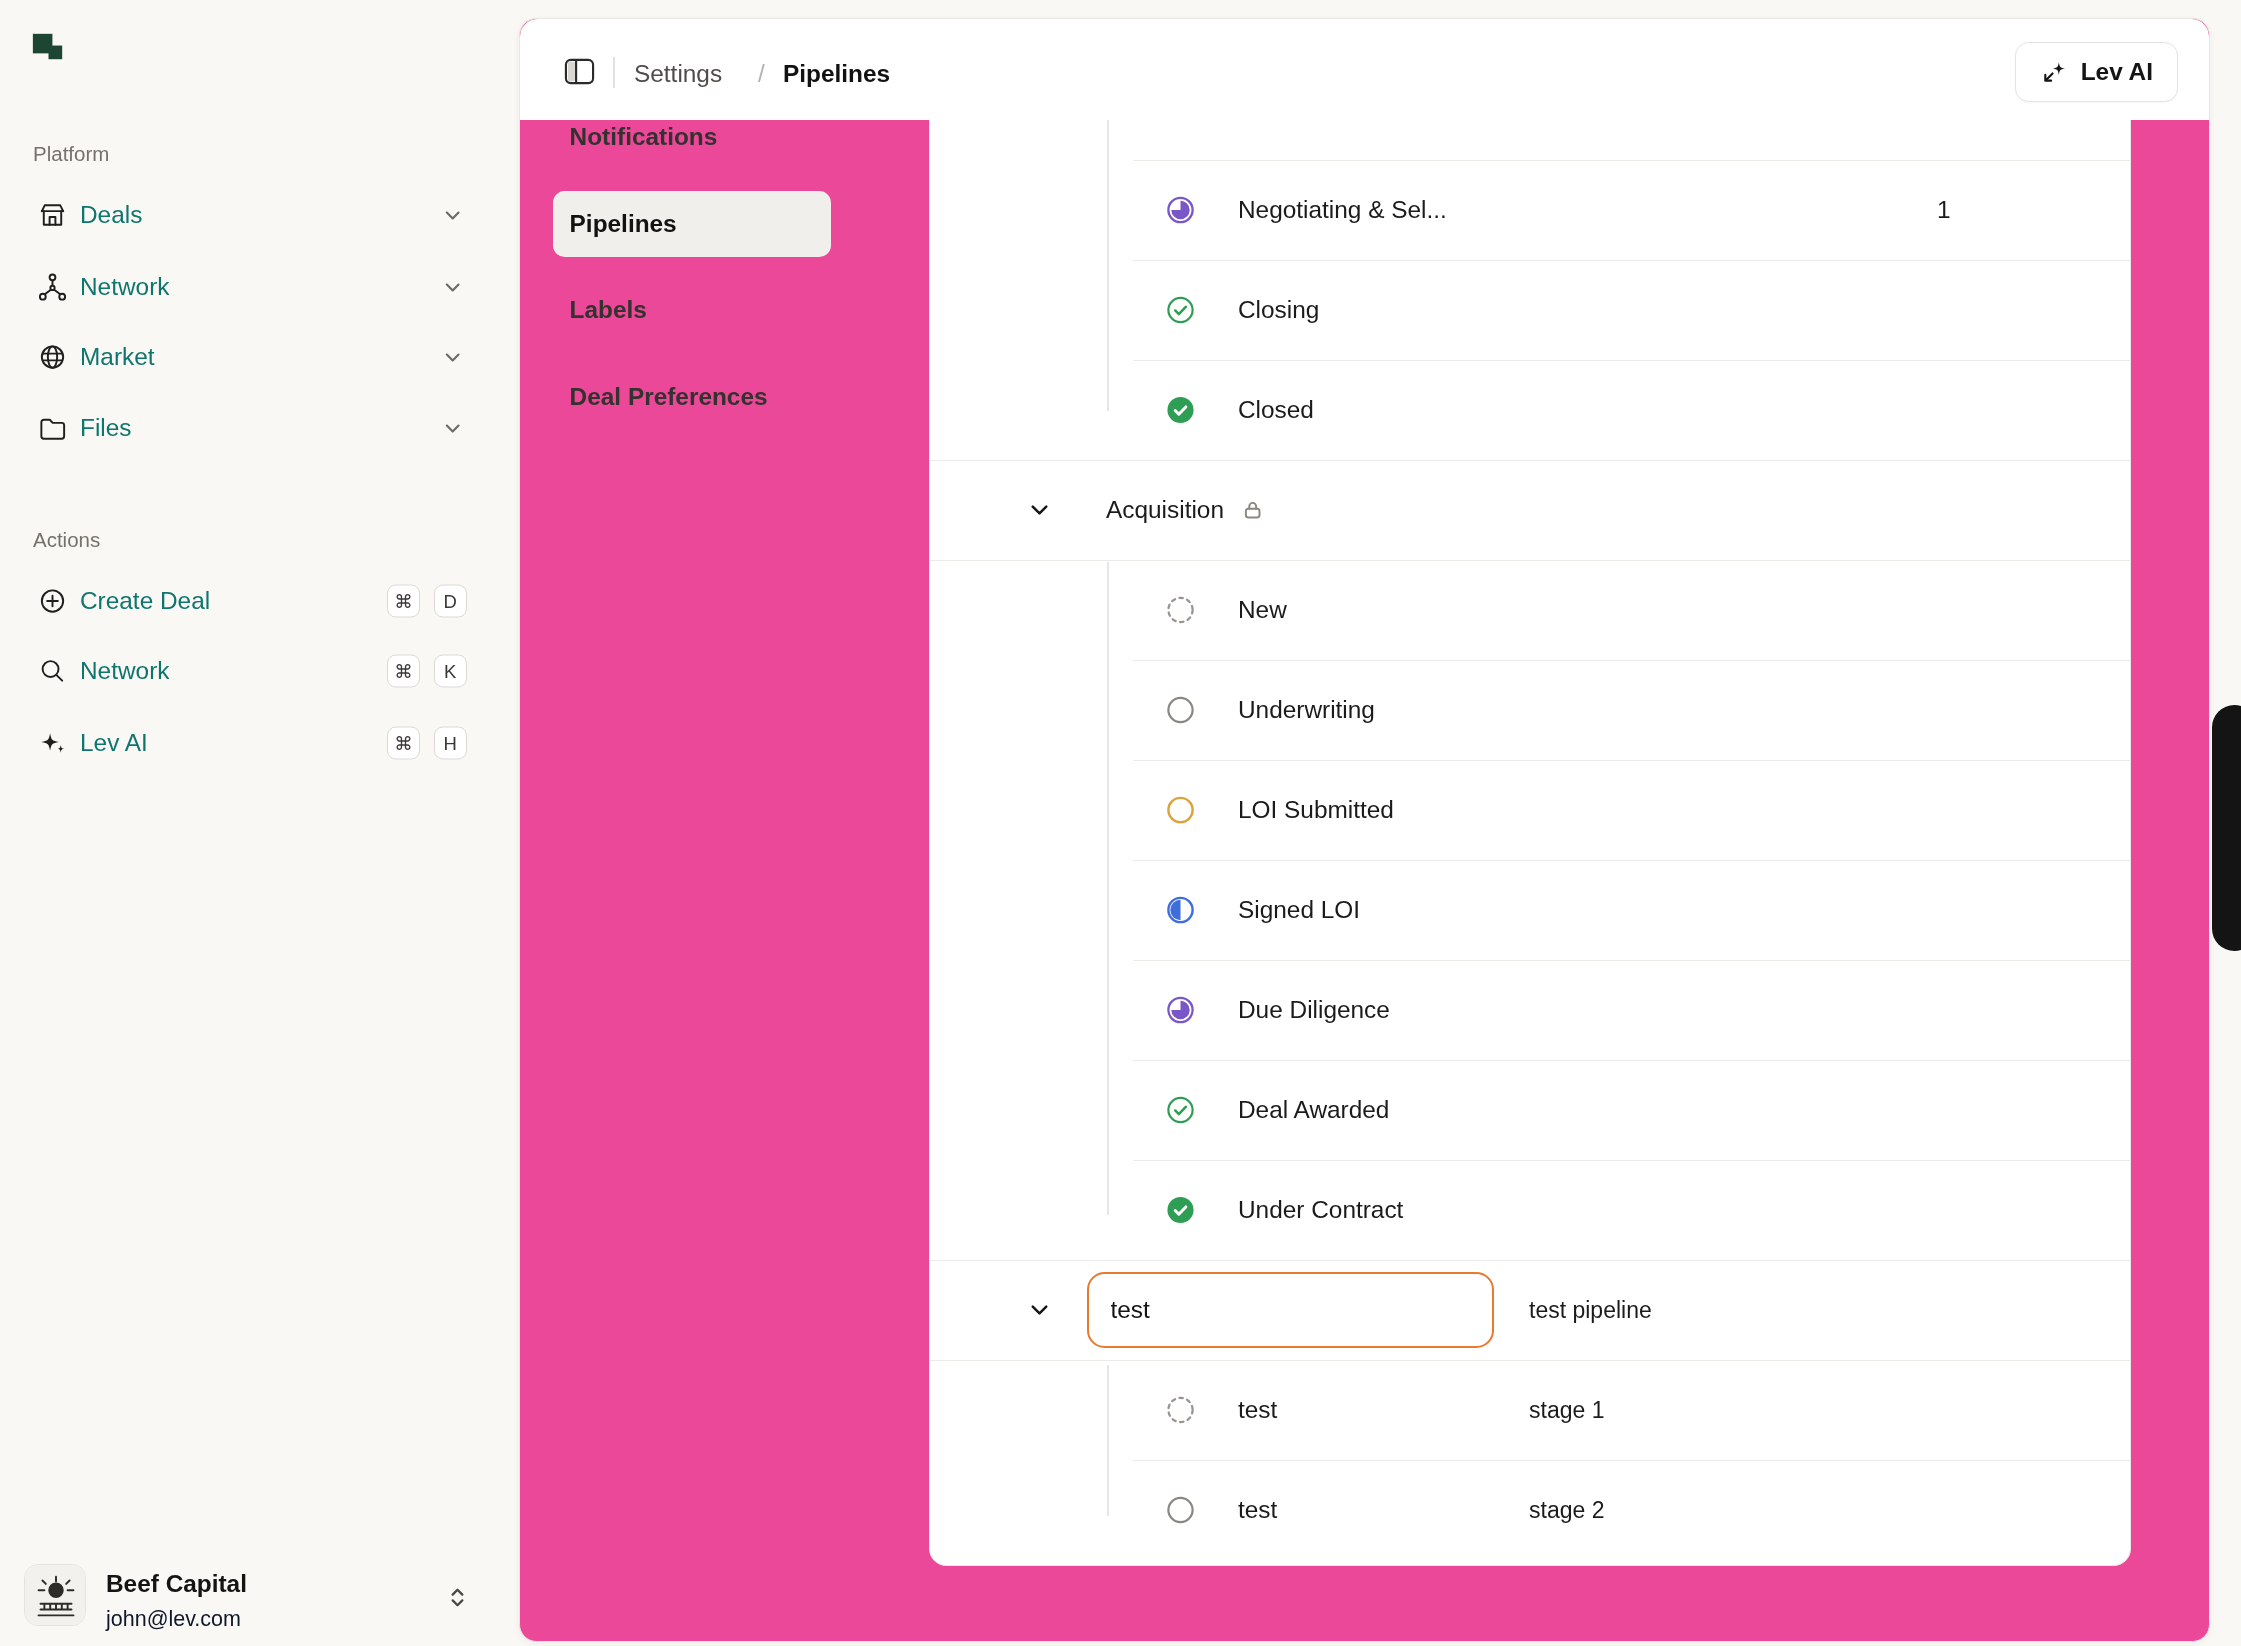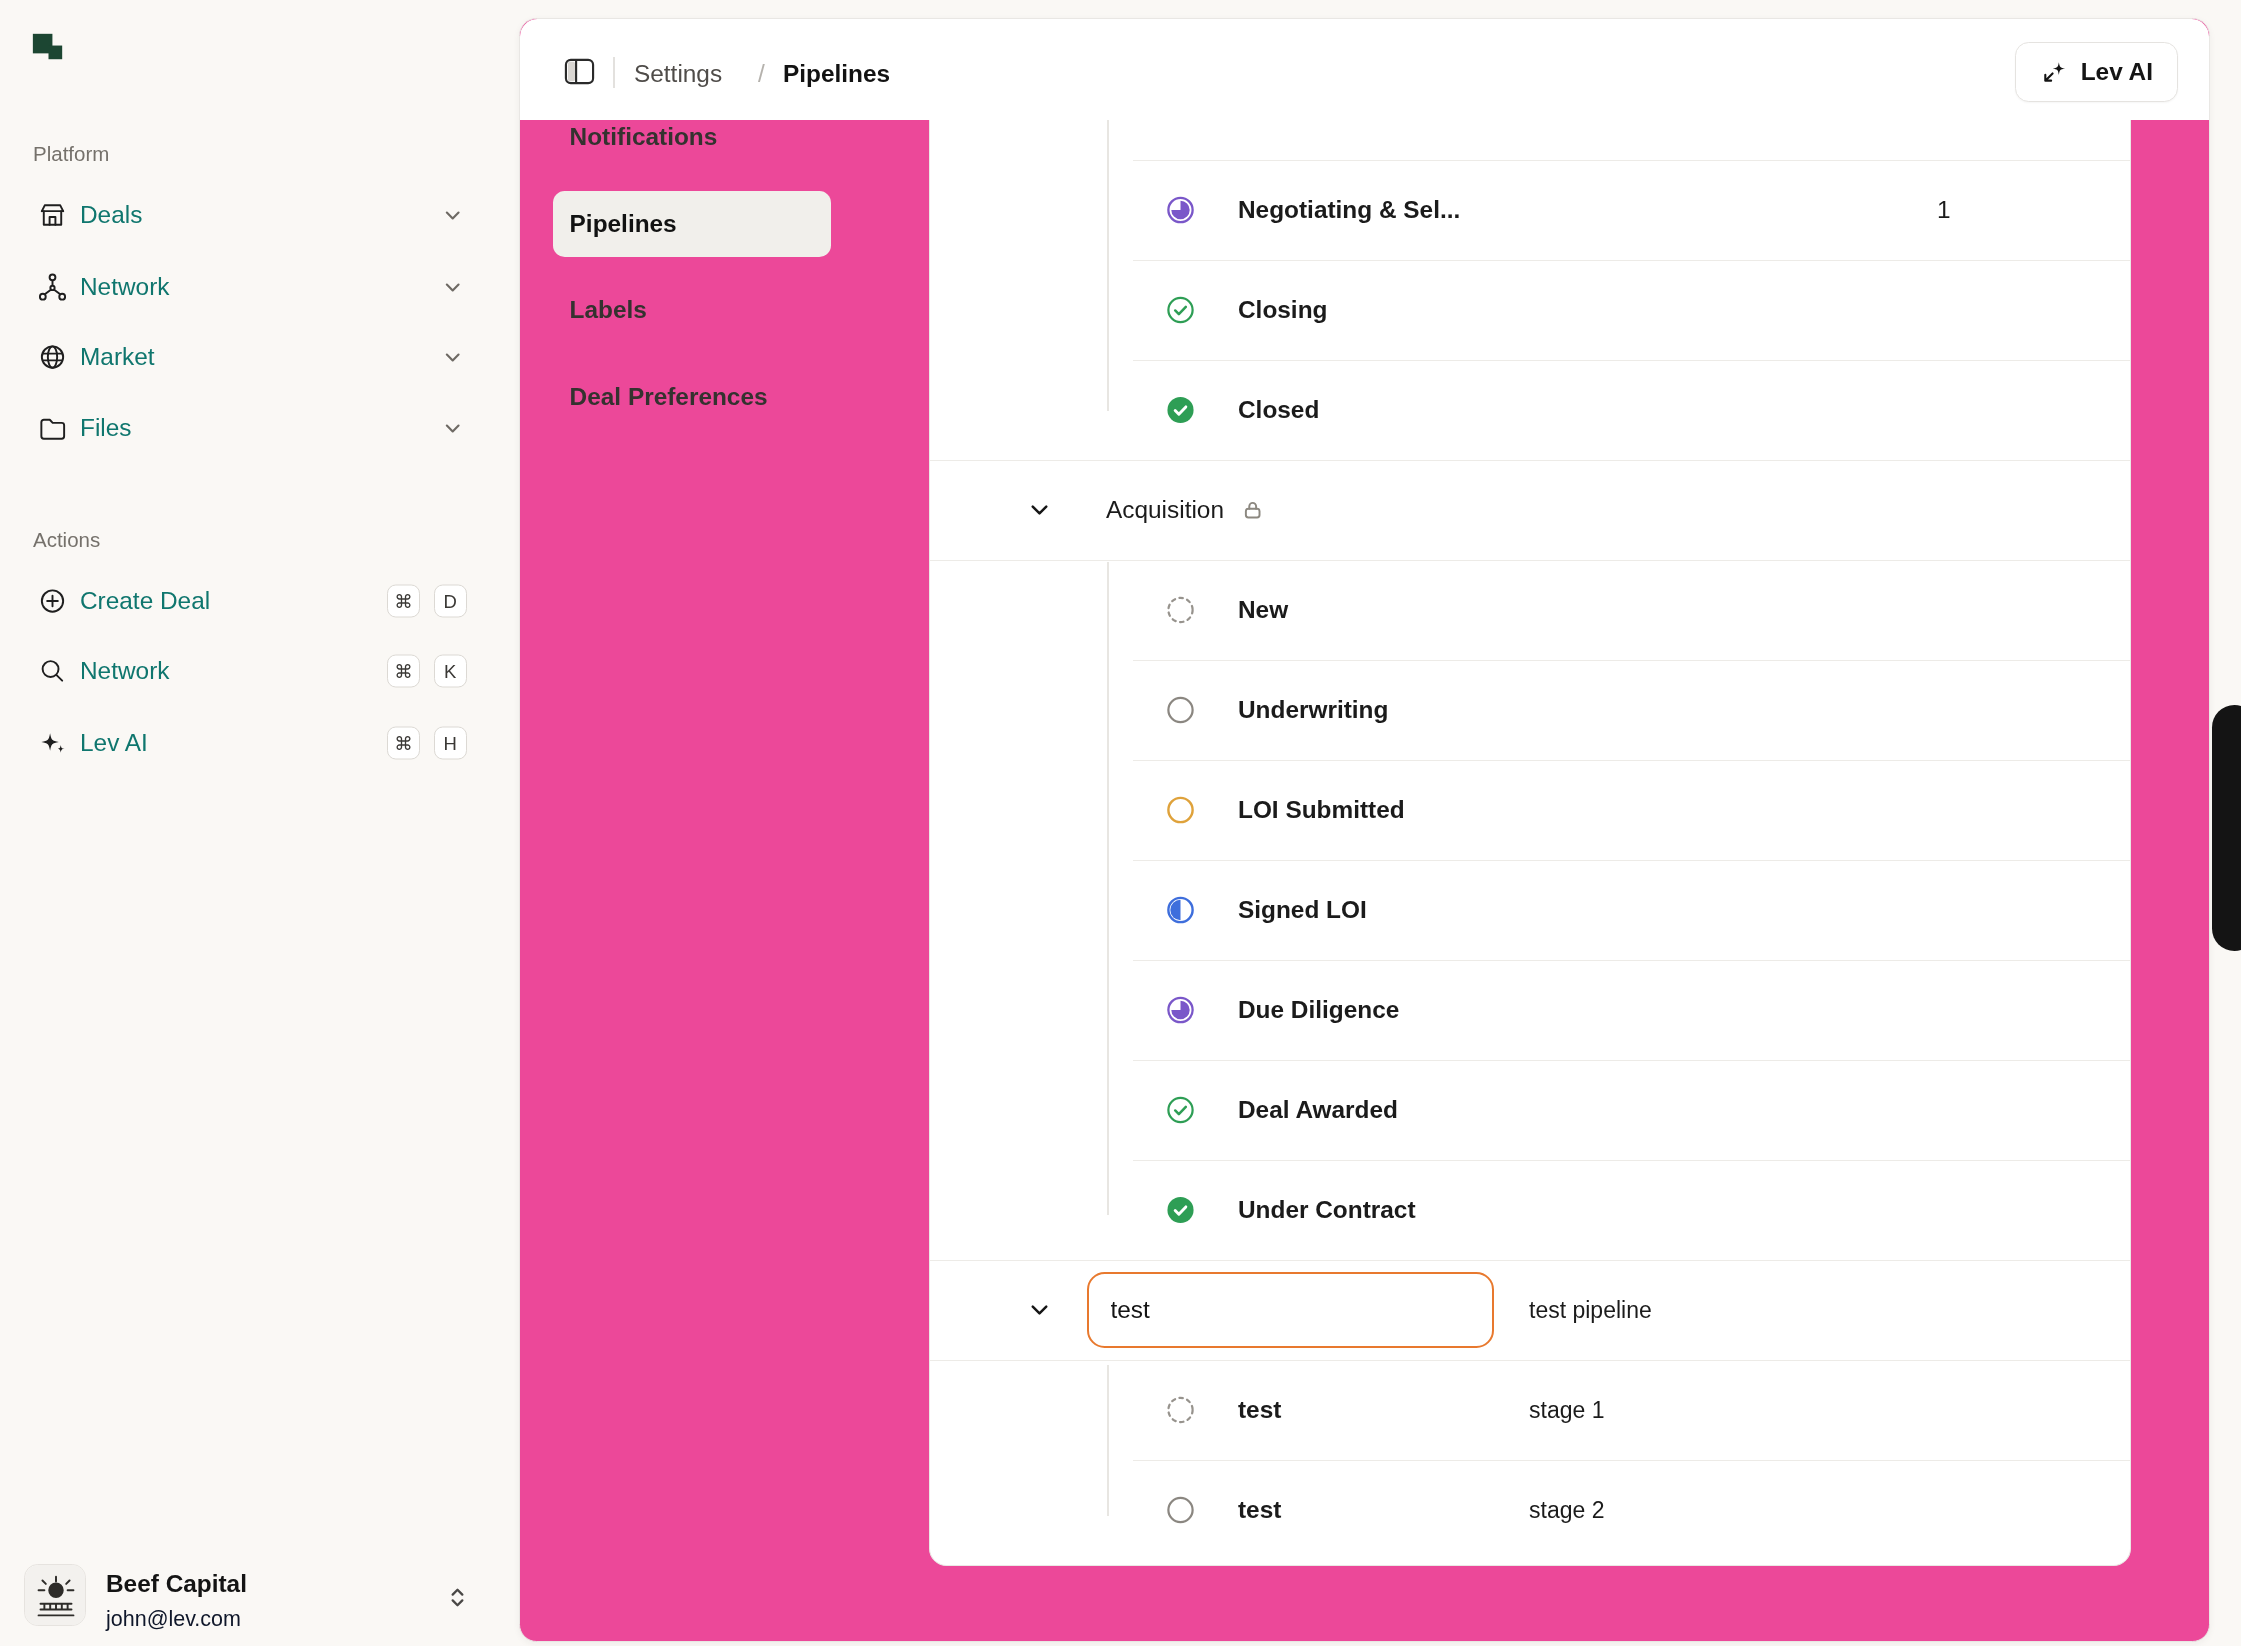--- a/index.html
+++ b/index.html
@@ -54,21 +54,21 @@
 
   
   .plist { position:absolute; left:409px; top:101px; width:1202px; height:1446px;
            border:1.5px solid #EAE8E5; border-top:none; border-radius:0 0 17.6px 17.6px; background:#FFFFFF; }
   .treeline { position:absolute; left:177px; width:2px; background:#E8E6E2; z-index:0; }
   .strip { position:relative; height:40px; }
   .row { position:relative; height:100px; }
   .d-stage::before { content:""; position:absolute; left:203px; right:0; top:0; height:1.5px; background:#EDEBE7; }
   .d-full::before  { content:""; position:absolute; left:0; right:0; top:0; height:1.5px; background:#EDEBE7; }
   .c-icon  { position:absolute; left:235px; top:50%; transform:translateY(-50%); width:31px; height:31px; }
-  .c-name  { position:absolute; left:308px; top:50%; transform:translateY(-50%); font-size:24.4px; color:#1B1B1B; white-space:nowrap;font-weight:bold; }
+  .c-name  { position:absolute; left:308px; top:50%; transform:translateY(-50%); font-size:24.4px; color:#1B1B1B; white-space:nowrap; }
   .c-desc  { position:absolute; left:599px; top:50%; transform:translateY(-50%); font-size:23px; color:#1B1B1B; white-space:nowrap; }
   .c-count { position:absolute; left:1007px; top:50%; transform:translateY(-50%); font-size:24.4px; color:#1B1B1B; }
   .g-chevron { position:absolute; left:95px; top:50%; transform:translateY(-50%); width:29px; height:29px; cursor:pointer; }
   .g-titlewrap { position:absolute; left:176px; top:50%; transform:translateY(-50%); display:flex; align-items:center; gap:17px; }
   .g-title { font-size:24.4px; color:#1B1B1B; white-space:nowrap; }
   .g-lock { width:23.4px; height:23.4px; }
   .g-input { position:absolute; left:157px; top:50%; transform:translateY(-50%); width:407px; height:76px;
              border:2.9px solid #E8792E; border-radius:17.6px; font-family:"Liberation Sans", sans-serif;
              font-size:24.4px; color:#141414; padding:0 21.5px; outline:none; background:#FFFFFF; }
 

